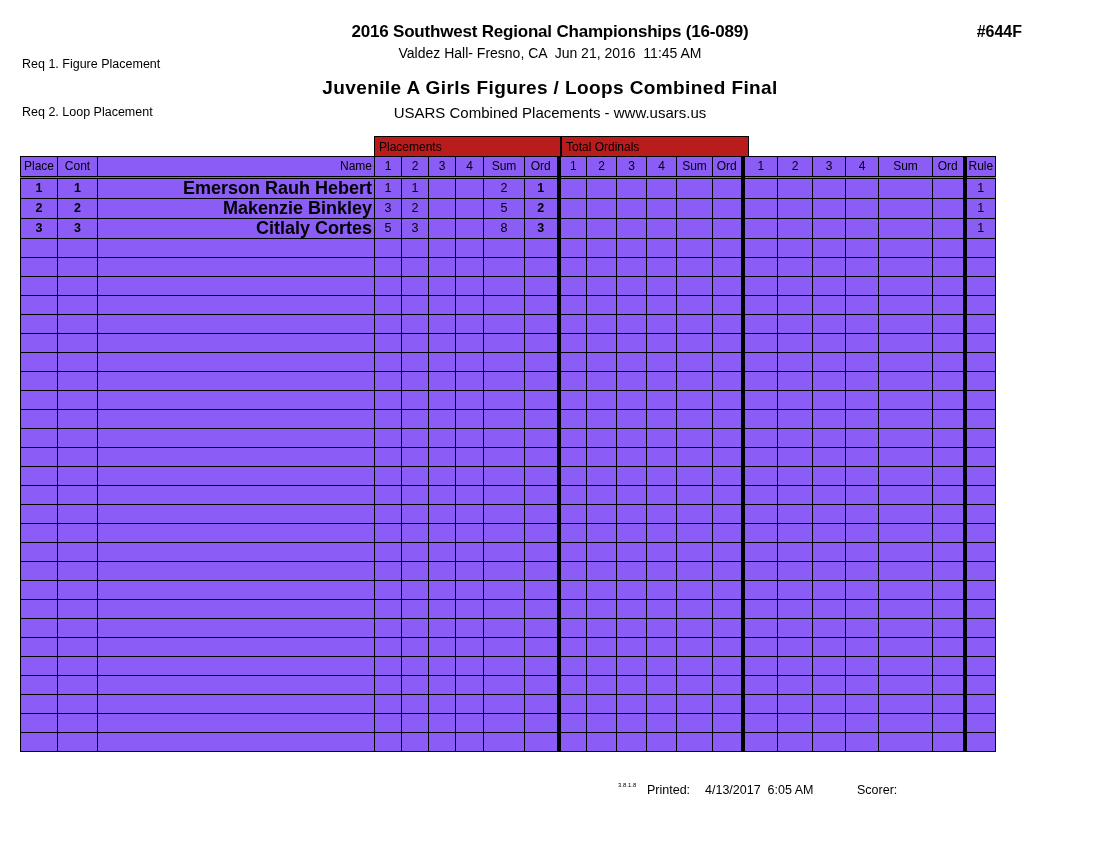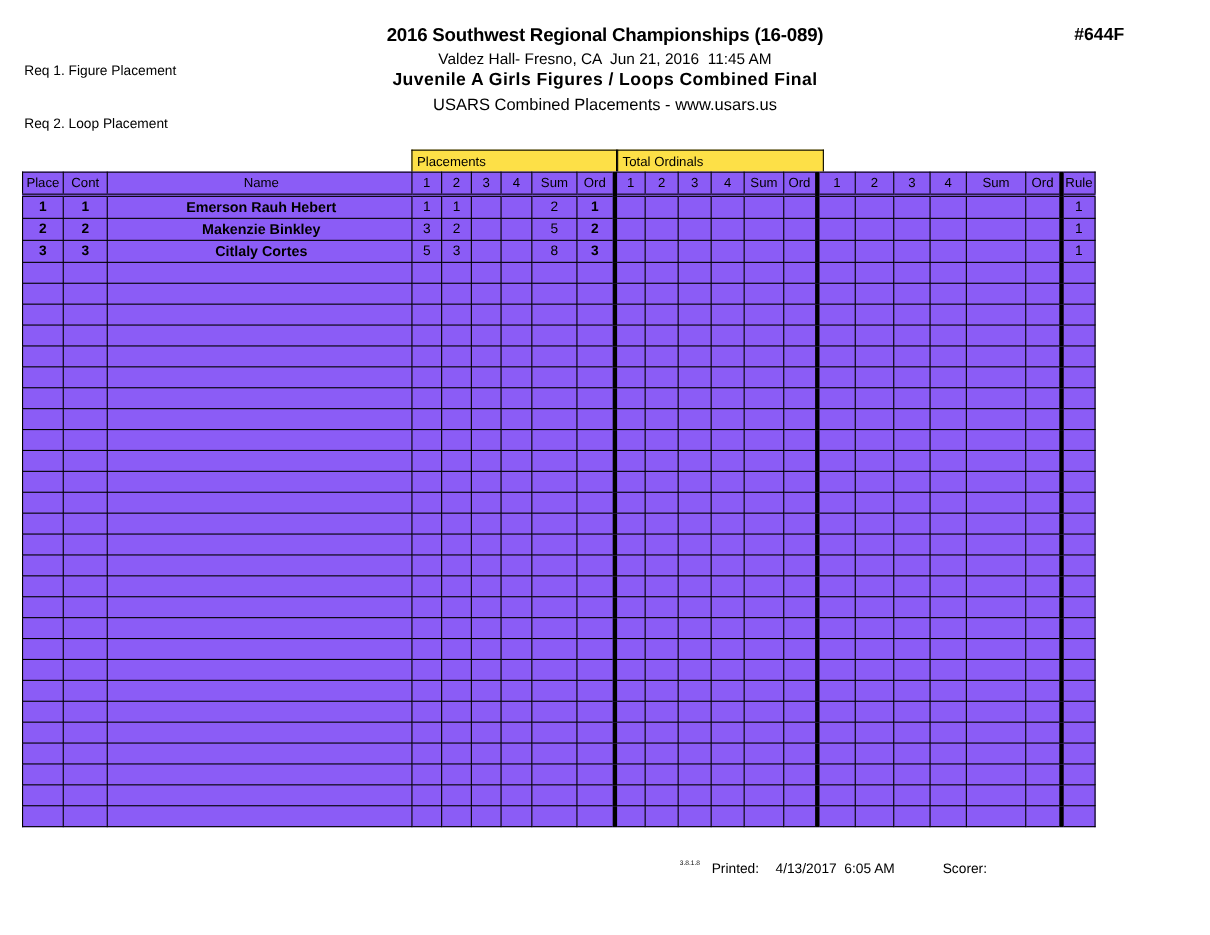--- a/index.html
+++ b/index.html
@@ -5,44 +5,44 @@
   html,body { margin:0; padding:0; background:#ffffff; }
   .page {
     position:relative; width:1100px; height:850px; background:#ffffff;
     color:#000; font-family:"Liberation Sans", sans-serif; overflow:hidden;
   }
   .req-block { position:absolute; left:22px; top:24px; font-size:12.5px; line-height:16px; white-space:pre; }
   .event-number { position:absolute; top:23px; right:78px; font-size:16px; font-weight:bold; }
   .title-block { position:absolute; left:0; top:22px; width:1100px; text-align:center; }
   .title { font-size:17px; font-weight:bold; letter-spacing:-0.2px; }
   .subtitle { font-size:14px; margin-top:3px; white-space:pre; }
-  .event-title { font-size:16px; font-weight:bold; margin-top:3px; letter-spacing:0.4px; }
+  .event-title { font-size:19px; font-weight:bold; margin-top:16px; letter-spacing:0.4px; }
   .source-line { font-size:15px; margin-top:5px; }
 
   .group-box {
     position:absolute; top:136px; height:20px; box-sizing:border-box;
-    border:1px solid #000; border-bottom:none; background:#fde047;
+    border:1px solid #000; border-bottom:none; background:#b91c1c;
     font-size:12px; padding:3px 0 0 4px; white-space:nowrap; overflow:hidden;
   }
   .gb-plac { left:374px; width:187px; }
   .gb-tot  { left:561px; width:188px; }
   .gb-pt   { left:749px; width:225px; }
 
   table.results {
     position:absolute; left:20px; top:156px;
     border-collapse:collapse; table-layout:fixed; background:#8b5cf6;
   }
   .results th, .results td {
     border:1px solid #000; padding:0 2px; height:19px; box-sizing:border-box;
     font-size:12.5px; line-height:19px; text-align:center;
     overflow:hidden; white-space:nowrap;
   }
   .results thead th { height:21px; font-weight:normal; border-bottom:3px double #000; font-size:12px; }
-  .results .name { text-align:center; padding-left:5px; }
-  .results td.name { font-weight:bold; font-size:13px; }
+  .results .name { text-align:right; padding-left:5px; }
+  .results td.name { font-weight:bold; font-size:18px; }
   .results td.bold { font-weight:bold; }
   .results .thick-left { border-left:4px solid #000; }
 
   .footer-version { position:absolute; left:618px; top:782px; font-size:6px; }
   .footer-printed-label { position:absolute; left:647px; top:783px; font-size:12.5px; }
   .footer-printed-value { position:absolute; left:705px; top:783px; font-size:12.5px; white-space:pre; }
   .footer-scorer { position:absolute; left:857px; top:783px; font-size:12.5px; }
 </style>
 </head>
 <body>

